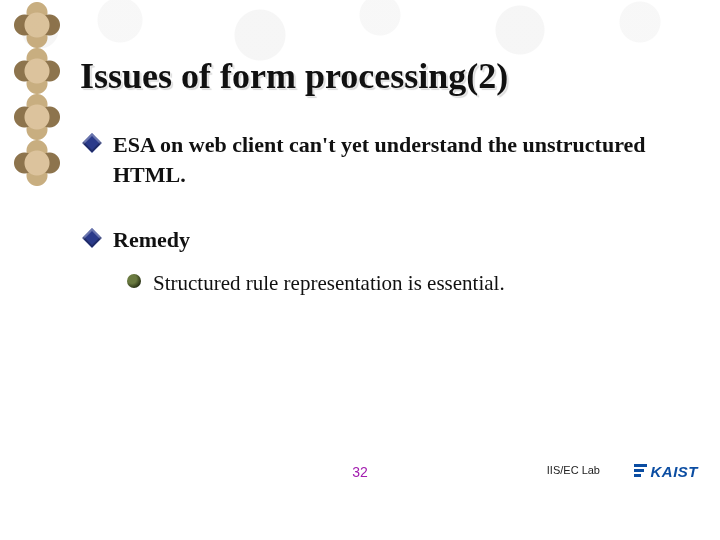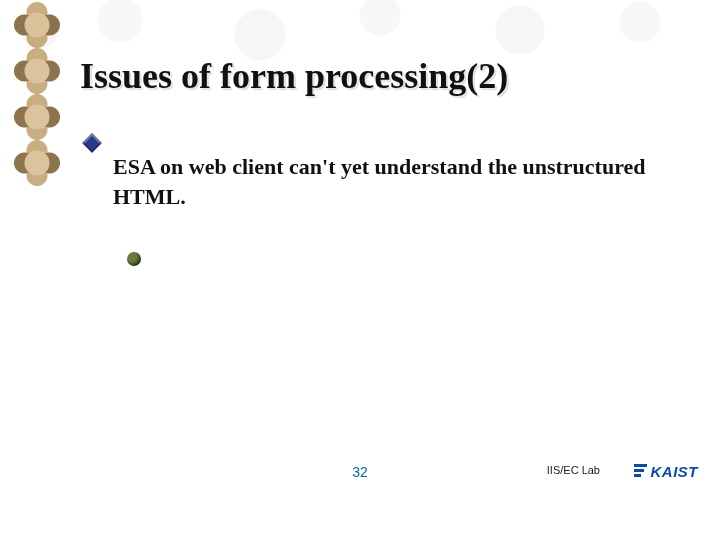--- a/index.html
+++ b/index.html
@@ -83,21 +83,20 @@
     transform: rotate(45deg);
     margin-top: 6px;
     margin-right: 14px;
     box-shadow: inset -2px -2px 0 rgba(0,0,0,0.25), inset 2px 2px 0 rgba(255,255,255,0.3);
   }
   .bullet-text {
     font-size: 22px;
     font-weight: bold;
     color: #111;
     line-height: 1.35;
-    margin-top: 22px;
   }
   .sub-row {
     display: flex;
     align-items: flex-start;
     margin-left: 42px;
     margin-top: 14px;
   }
   .lens {
     flex: 0 0 auto;
     width: 14px;
@@ -119,21 +118,21 @@
     width: 720px;
     height: 24px;
     z-index: 2;
   }
   .page-num {
     position: absolute;
     left: 50%;
     transform: translateX(-50%);
     font-family: Arial, sans-serif;
     font-size: 14px;
-    color: #0369a1;
+    color: #a21caf;
   }
   .lab {
     position: absolute;
     right: 120px;
     font-family: Arial, sans-serif;
     font-size: 11px;
     color: #222;
   }
   .kaist-logo {
     position: absolute;
@@ -181,23 +180,28 @@
 
   <div class="title">Issues of form processing(2)</div>
 
   <div class="body">
 
     <div class="bullet-row">
       <div class="diamond"></div>
       <div class="bullet-text">ESA on web client can't yet understand the unstructured HTML.</div>
     </div>
 
+    <div class="bullet-row" style="margin-bottom:10px;">
+      <div class="diamond"></div>
+      <div class="bullet-text">Remedy</div>
+    </div>
 
     <div class="sub-row">
       <div class="lens"></div>
+      <div class="sub-text">Structured rule representation is essential.</div>
     </div>
 
   </div>
 
   <div class="footer">
     <div class="page-num">32</div>
     <div class="lab">IIS/EC Lab</div>
     <div class="kaist-logo">
       <div class="kaist-bars">
         <span></span>

